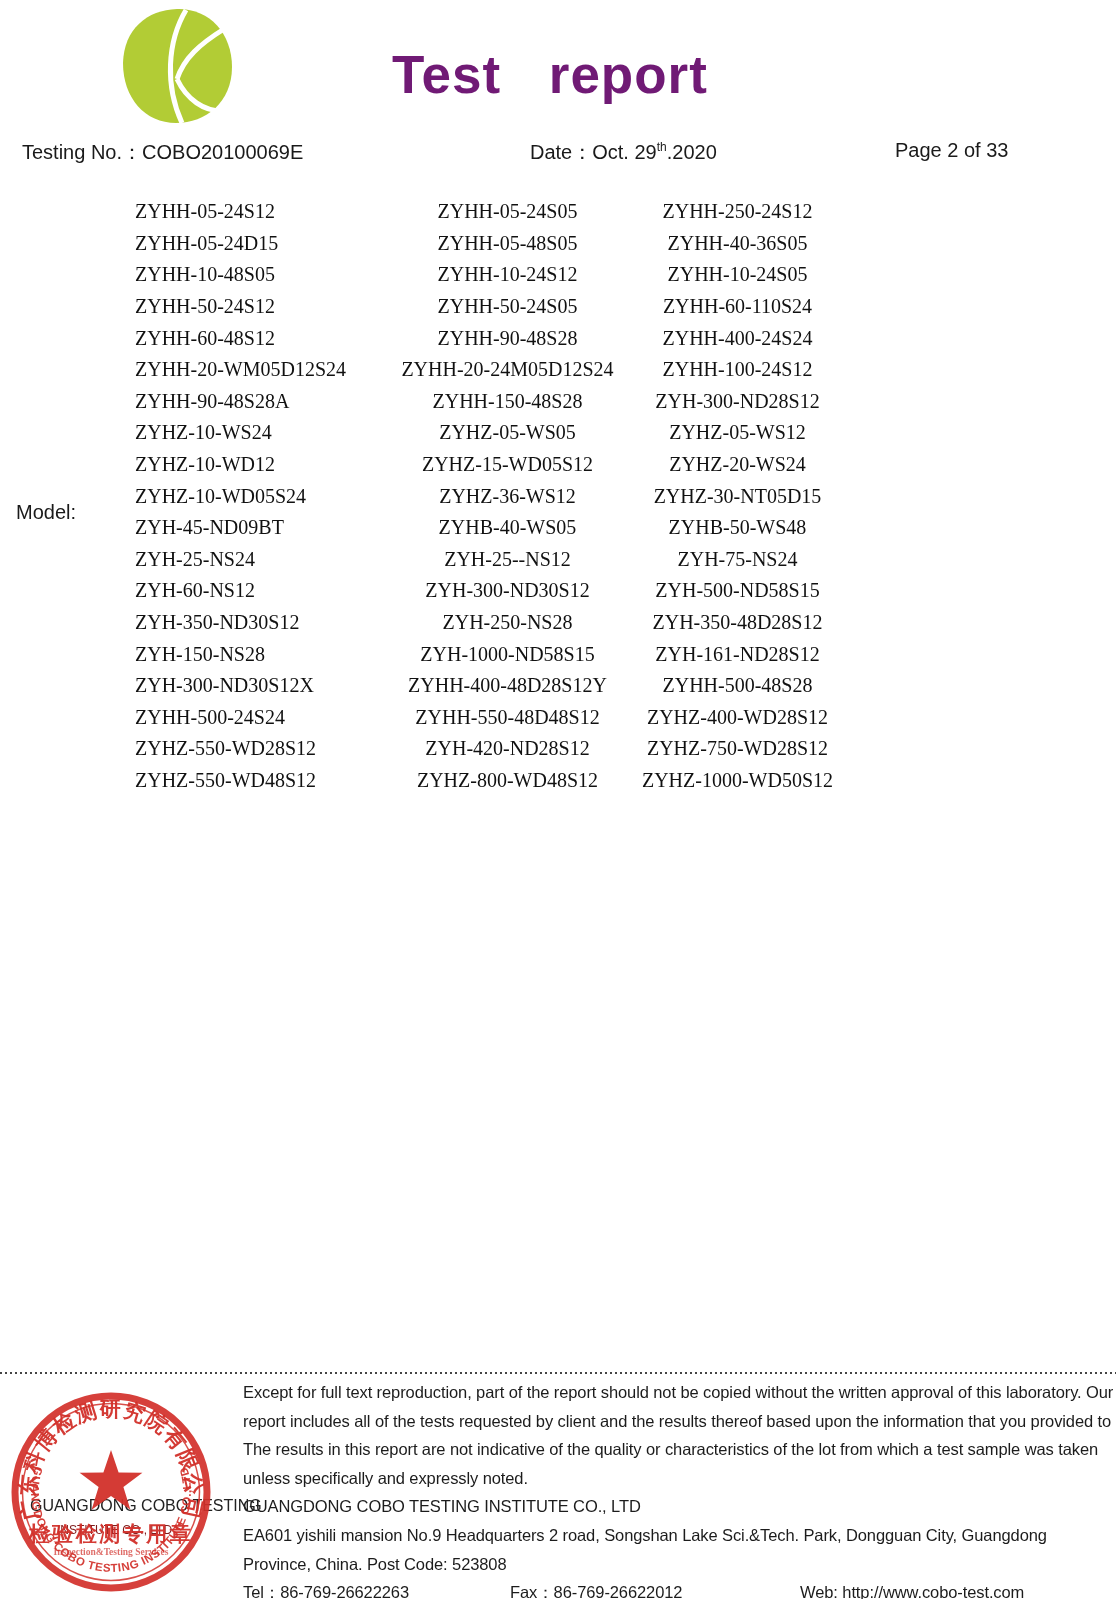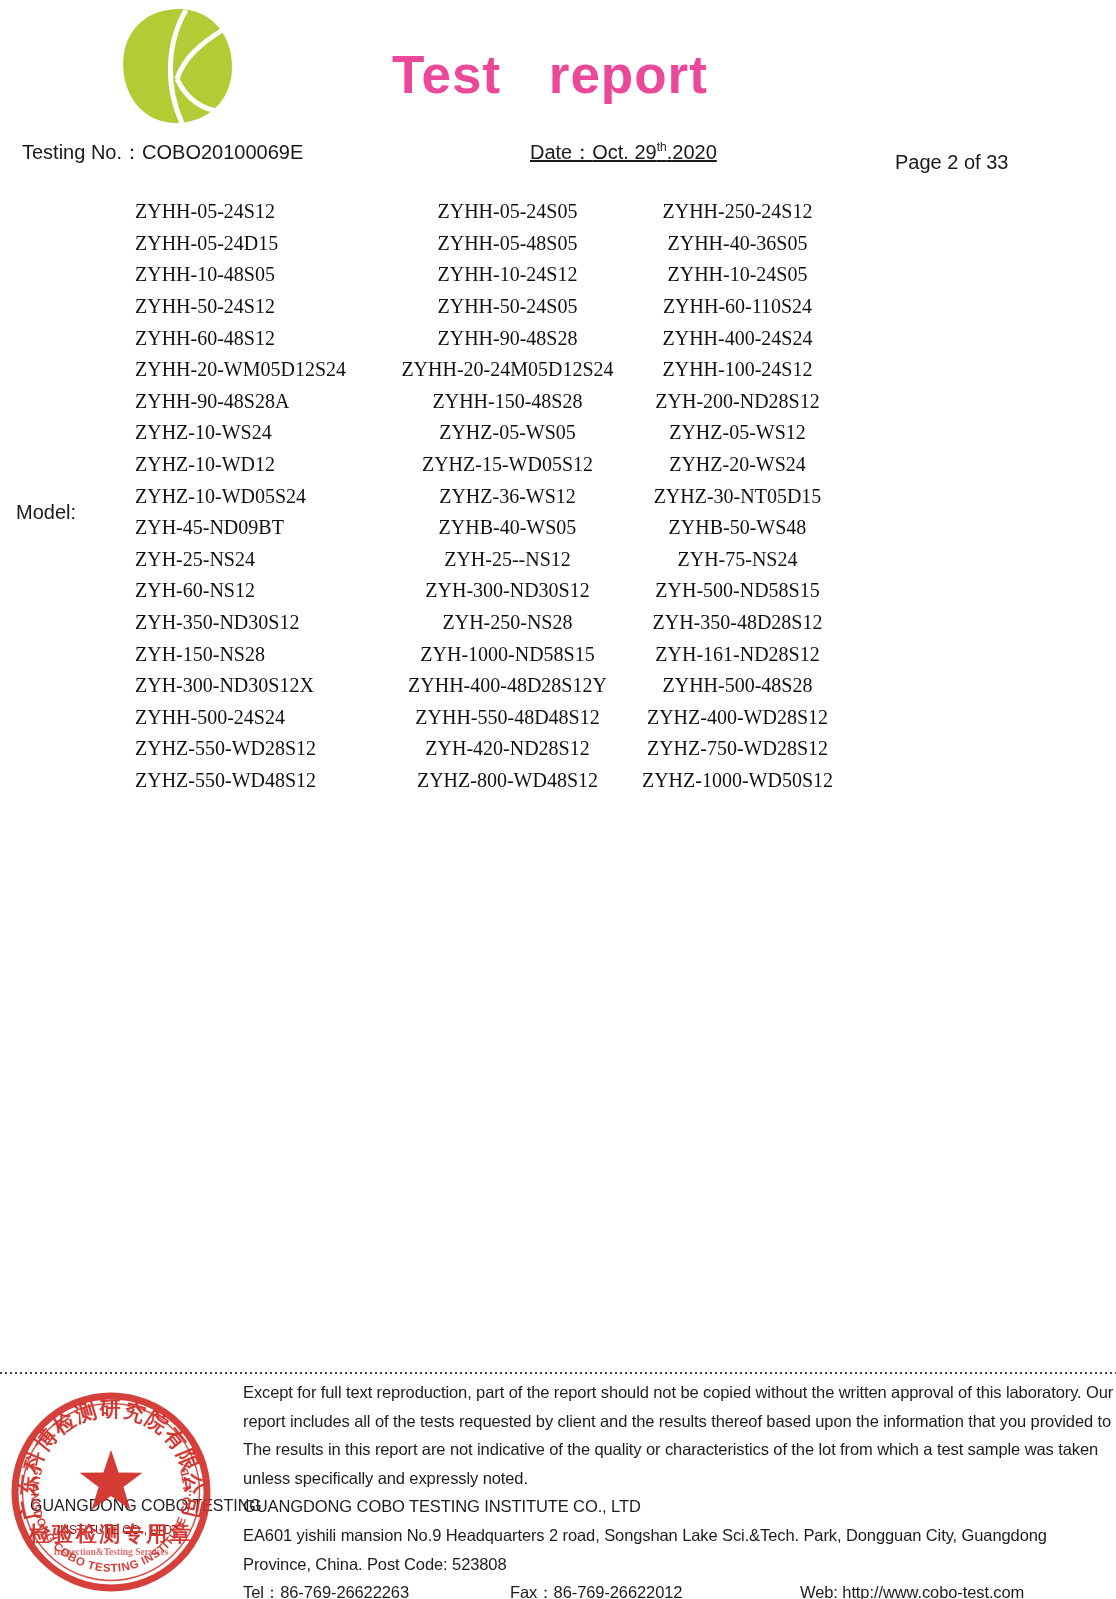--- a/index.html
+++ b/index.html
@@ -10,28 +10,28 @@
     background:#ffffff;
     font-family:"Liberation Sans",sans-serif;
     color:#1a1a1a;
     overflow:hidden;
   }
   
   .logo{position:absolute;left:118px;top:6px;width:118px;height:120px;}
   .page-title{
     position:absolute;left:392px;top:44px;
     font-size:53px;font-weight:bold;letter-spacing:1px;
-    word-spacing:32px;color:#ec4899;
+    word-spacing:32px;color:#701a75;
     font-family:"Liberation Sans",sans-serif;
   }
   .hdr-row{position:absolute;top:139px;left:0;width:1116px;height:26px;font-size:20px;}
   .hdr-reportno{position:absolute;left:22px;top:0;}
-  .hdr-date{position:absolute;left:530px;top:0;text-decoration:underline;}
+  .hdr-date{position:absolute;left:530px;top:0;}
   .hdr-date sup{font-size:12px;}
-  .hdr-page{position:absolute;left:895px;top:12px;}
+  .hdr-page{position:absolute;left:895px;top:0;}
   
   .model-label{
     position:absolute;left:16px;top:501px;
     font-size:20px;color:#1a1a1a;
   }
   .model-table{
     position:absolute;left:135px;top:196px;width:715px;
     font-family:"Liberation Serif",serif;
     font-size:20px;color:#111;
   }
@@ -115,21 +115,21 @@
         <span class="model-cell c2">ZYHH-400-24S24</span>
       </div>
       <div class="model-row">
         <span class="model-cell c0">ZYHH-20-WM05D12S24</span>
         <span class="model-cell c1">ZYHH-20-24M05D12S24</span>
         <span class="model-cell c2">ZYHH-100-24S12</span>
       </div>
       <div class="model-row">
         <span class="model-cell c0">ZYHH-90-48S28A</span>
         <span class="model-cell c1">ZYHH-150-48S28</span>
-        <span class="model-cell c2">ZYH-200-ND28S12</span>
+        <span class="model-cell c2">ZYH-300-ND28S12</span>
       </div>
       <div class="model-row">
         <span class="model-cell c0">ZYHZ-10-WS24</span>
         <span class="model-cell c1">ZYHZ-05-WS05</span>
         <span class="model-cell c2">ZYHZ-05-WS12</span>
       </div>
       <div class="model-row">
         <span class="model-cell c0">ZYHZ-10-WD12</span>
         <span class="model-cell c1">ZYHZ-15-WD05S12</span>
         <span class="model-cell c2">ZYHZ-20-WS24</span>

